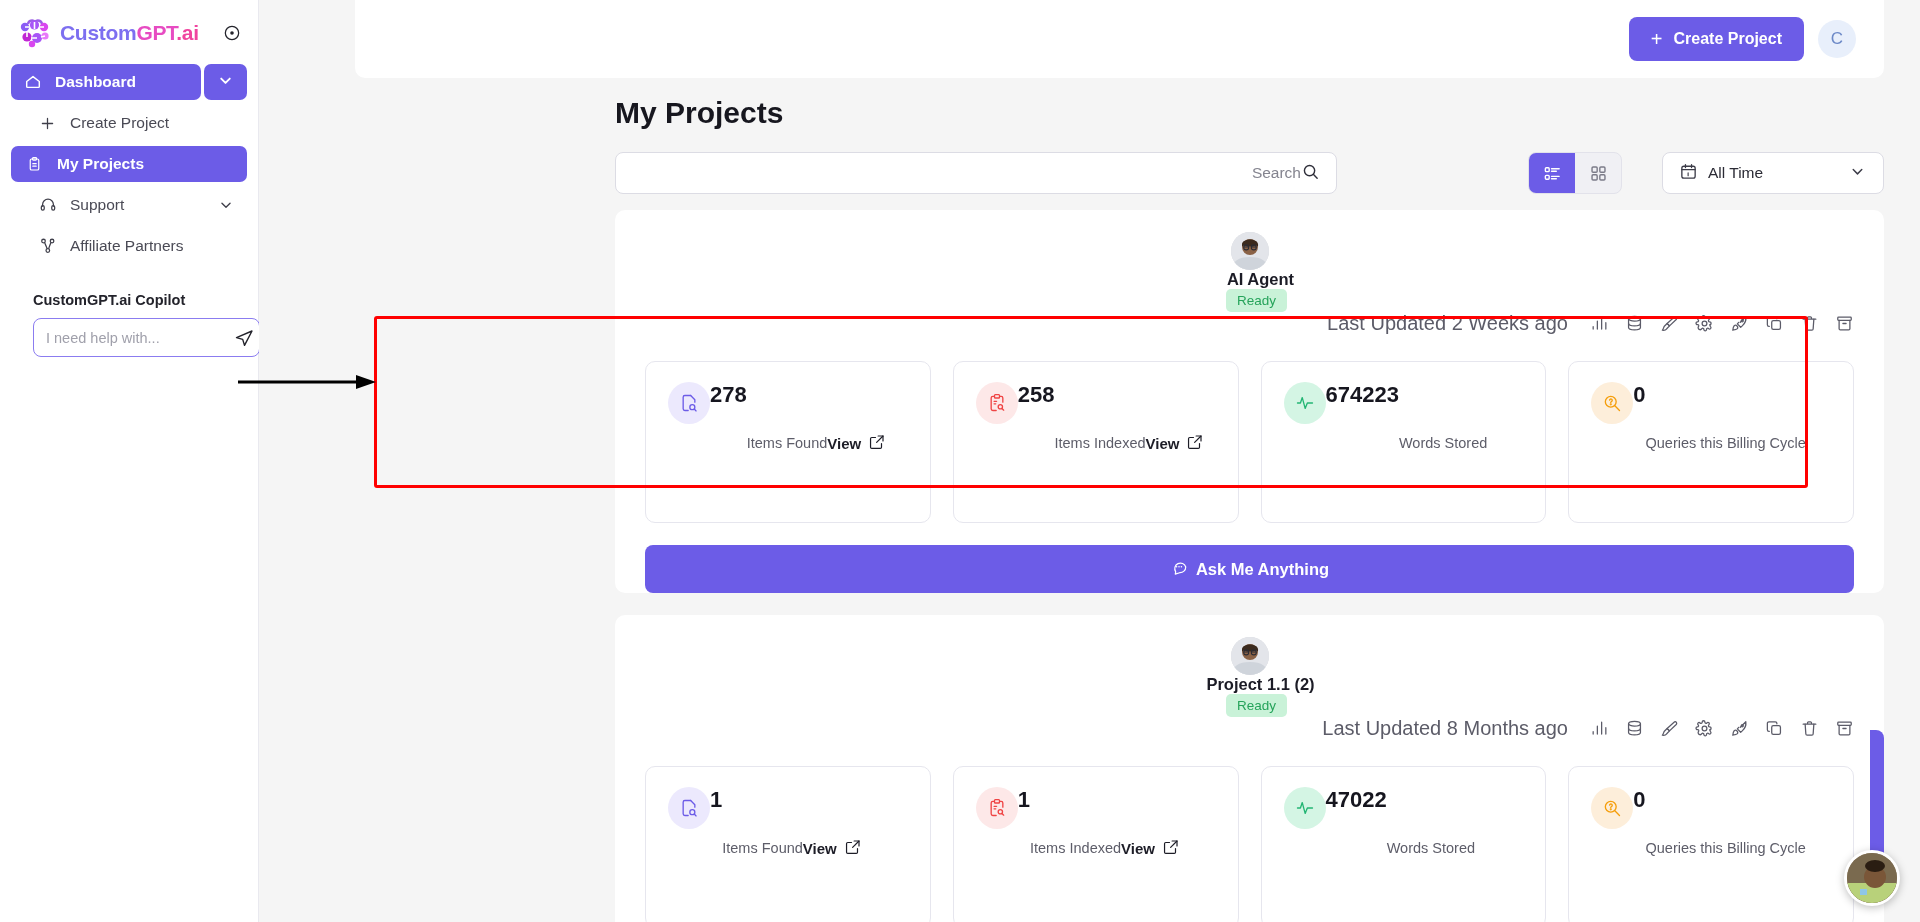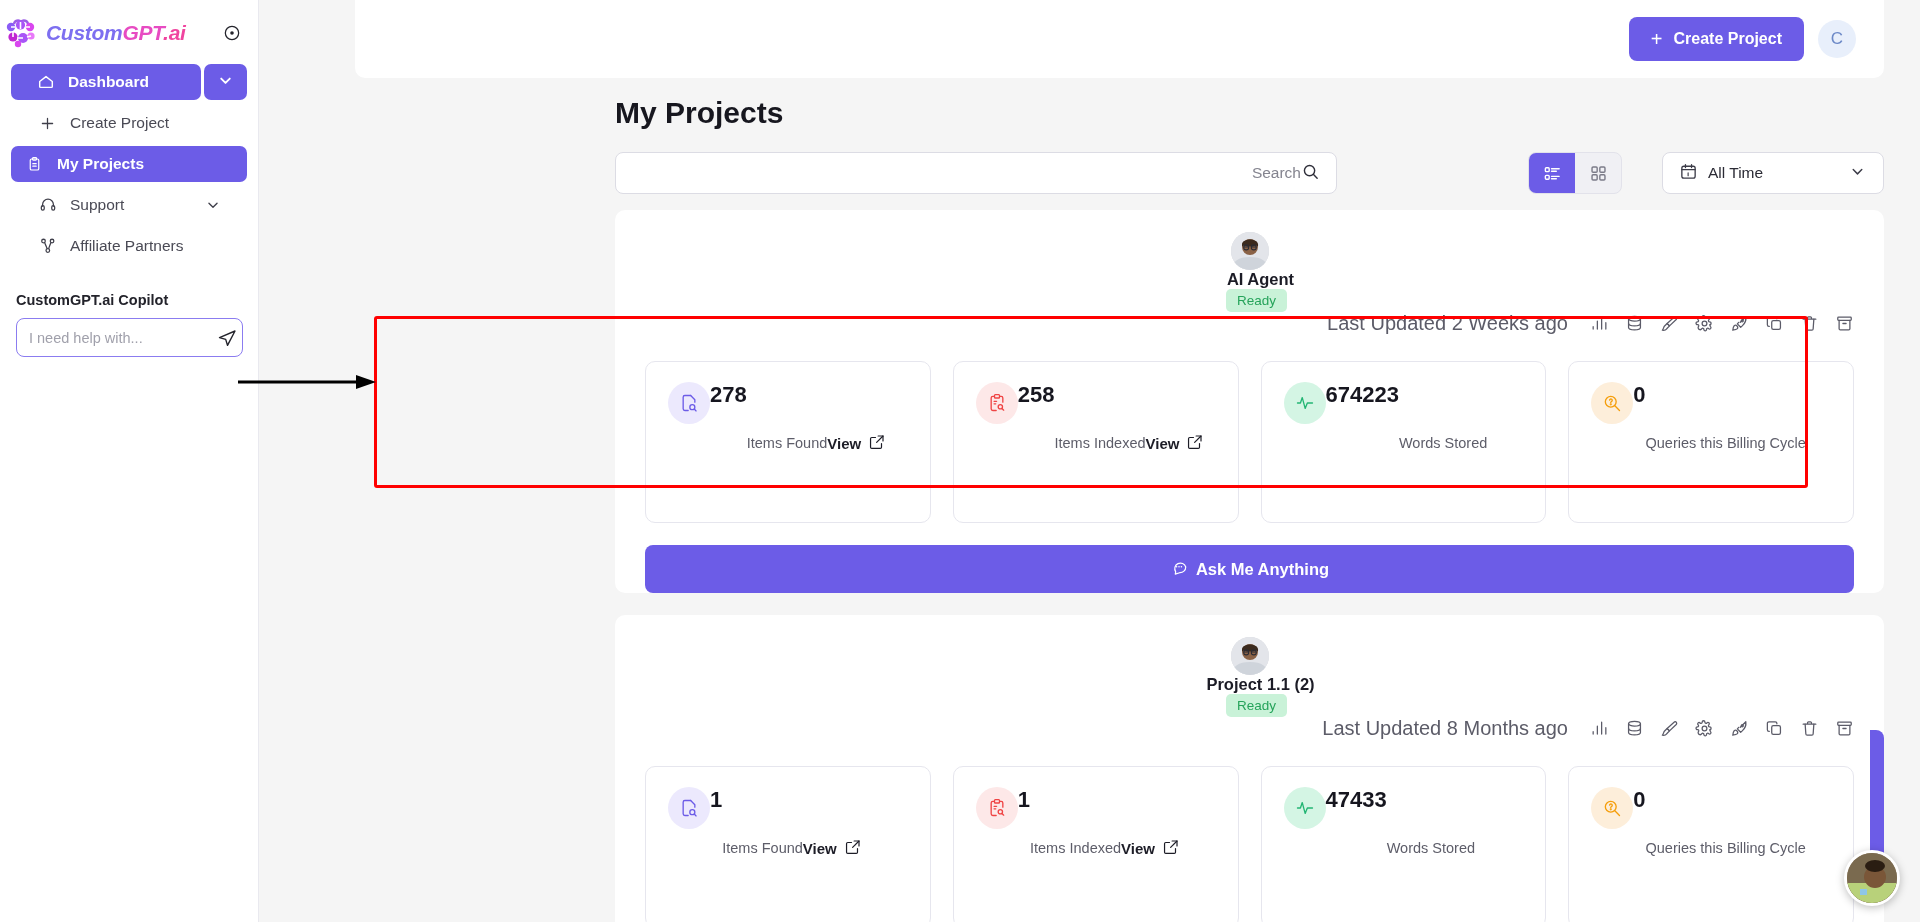--- a/index.html
+++ b/index.html
@@ -12,53 +12,52 @@
   .app { position: relative; width: 1920px; height: 922px; display: flex; }
 
   
   .sidebar {
     width: 259px; height: 922px; background: #ffffff;
     border-right: 1px solid #e9e9ef;
     flex: 0 0 259px; position: relative;
   }
   .brand-row {
     display: flex; align-items: center; gap: 8px;
-    padding: 18px 16px 10px 4px;
-    font-style: italic;
+    padding: 18px 16px 10px 18px;
   }
   .brand-logo { width: 34px; height: 30px; flex: 0 0 34px; }
   .brand-name { font-size: 21px; font-weight: bold; letter-spacing: -0.3px; }
   .brand-name .c1 { color: #7d6ff0; }
   .brand-name .c3 { color: #e74bc2; }
   .brand-name .c4 { color: #f0449f; }
   .collapse-icon {
     margin-left: auto; width: 20px; height: 20px;
     display: flex; align-items: center; justify-content: center;
     cursor: pointer;
   }
 
   .nav { padding: 6px 11px 0 11px; }
   .nav-item {
     display: flex; align-items: center; gap: 13px;
-    height: 36px; border-radius: 7px; padding: 0 25px;
+    height: 36px; border-radius: 7px; padding: 0 12px;
     font-size: 15.5px; color: #3f3f4a; cursor: pointer;
     margin-bottom: 5px; position: relative;
   }
   .nav-item .ico { width: 19px; height: 19px; flex: 0 0 19px; display: flex; align-items: center; justify-content: center; }
   .nav-item.active { background: #6c5ce7; color: #ffffff; font-weight: bold; }
   .nav-item.sub { padding-left: 27px; font-size: 15.5px; color: #4a4a55; }
   .nav-dashboard-wrap { display: flex; gap: 3px; margin-bottom: 5px; }
   .nav-dashboard-wrap .nav-item { flex: 1; margin-bottom: 0; font-weight: bold; }
   .nav-chev-btn {
     width: 43px; background: #6c5ce7; border-radius: 7px;
     display: flex; align-items: center; justify-content: center; cursor: pointer;
   }
   .nav-chev-right { margin-left: auto; display: flex; align-items: center; }
 
-  .copilot-wrap { position: absolute; top: 292px; left: 0; width: 259px; padding: 0 16px; }
+  .copilot-wrap { position: absolute; top: 292px; left: 17px; width: 259px; padding: 0 16px; }
   .copilot-label { font-size: 14.5px; color: #23232b; font-weight: 600; margin-bottom: 10px; }
   .copilot-box {
     height: 39px; border: 1px solid #8b7cf0; border-radius: 8px;
     display: flex; align-items: center; padding: 0 12px; background: #fff;
   }
   .copilot-box input {
     flex: 1; border: 0; outline: 0; font-size: 14.5px;
     font-family: "Liberation Sans", sans-serif; color: #2a2a33; background: transparent;
   }
   .copilot-box input::placeholder { color: #a0a0ab; }
@@ -650,21 +649,21 @@
                     </svg></span>
           </span>
       </div>
     </div>
     <div class="stat">
       <div class="stat-ico" style="background:#d4f5e4">
         <svg viewBox="0 0 24 24" width="20" height="20" fill="none" stroke="#22b573" stroke-width="1.6" stroke-linecap="round" stroke-linejoin="round">
                   <path d="M3 12h3.5l2.2-6.5 3.5 13L14.8 12H21"></path>
                 </svg>
       </div>
-      <div class="stat-num">47433</div>
+      <div class="stat-num">47022</div>
       <div class="stat-foot">
         <span class="stat-label">Words Stored</span>
 
       </div>
     </div>
     <div class="stat">
       <div class="stat-ico" style="background:#fdeeda">
         <svg viewBox="0 0 24 24" width="20" height="20" fill="none" stroke="#f59e0b" stroke-width="1.6" stroke-linecap="round" stroke-linejoin="round">
                   <circle cx="10.5" cy="10.5" r="6.5"></circle>
                   <path d="M15.4 15.4 21 21"></path>

